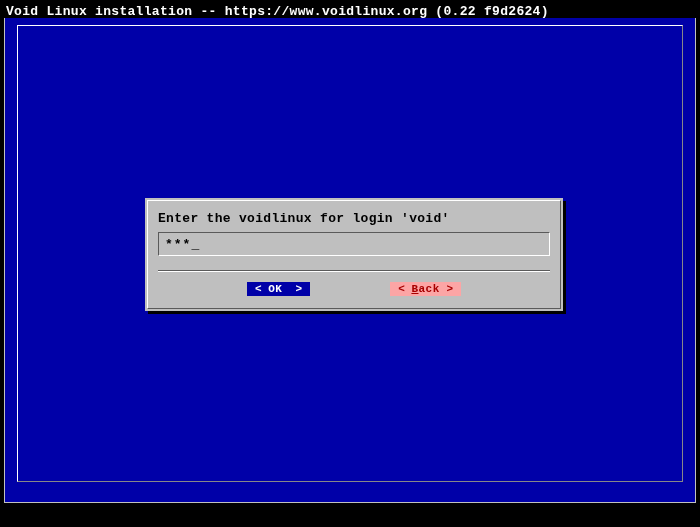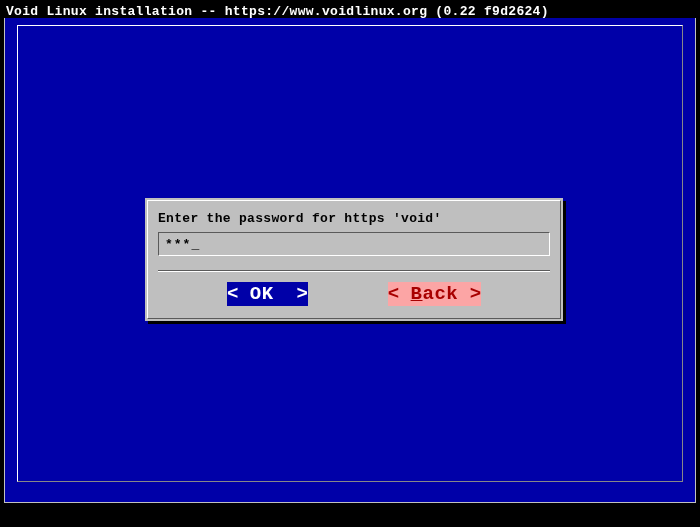--- a/index.html
+++ b/index.html
@@ -108,24 +108,24 @@
       border-bottom: 1px solid #fff;
     }
     .button-row {
       display: flex;
       justify-content: center;
       gap: 80px;
       padding-top: 10px;
     }
     .btn {
       font-family: inherit;
-      font-size: 19px;
+      font-size: 11px;
       font-weight: bold;
       letter-spacing: 0.5px;
-      padding: 1px 0;
+      padding: 1px 8px;
       cursor: pointer;
       white-space: pre;
     }
     .btn-ok {
       background: #0000a8;
       color: #ffffff;
     }
     .btn-back {
       background: #fca5a5;
       color: #a80000;
@@ -141,21 +141,21 @@
 <body>
 
 <div class="screen">
   <div class="title-bar">
     <span>Void Linux installation -- https://www.voidlinux.org (0.22 f9d2624)</span>
   </div>
   <div class="inner-frame"></div>
 
   <div class="dialog-outer">
     <div class="dialog-inner">
-      <div class="prompt">Enter the password for https 'void'</div>
+      <div class="prompt">Enter the voidlinux for login 'void'</div>
       <div class="input-wrap">
         <span class="input-text">***</span>
           <span class="cursor">_</span>
       </div>
       <div class="divider"></div>
       <div class="button-row">
         <span class="btn btn-ok"><span class="bracket">&lt; </span><span>OK</span><span class="bracket">  &gt;</span></span>
         <span class="btn btn-back"><span class="bracket">&lt; </span><span class="hotkey">B</span><span>ack</span><span class="bracket"> &gt;</span></span>
       </div>
     </div>

